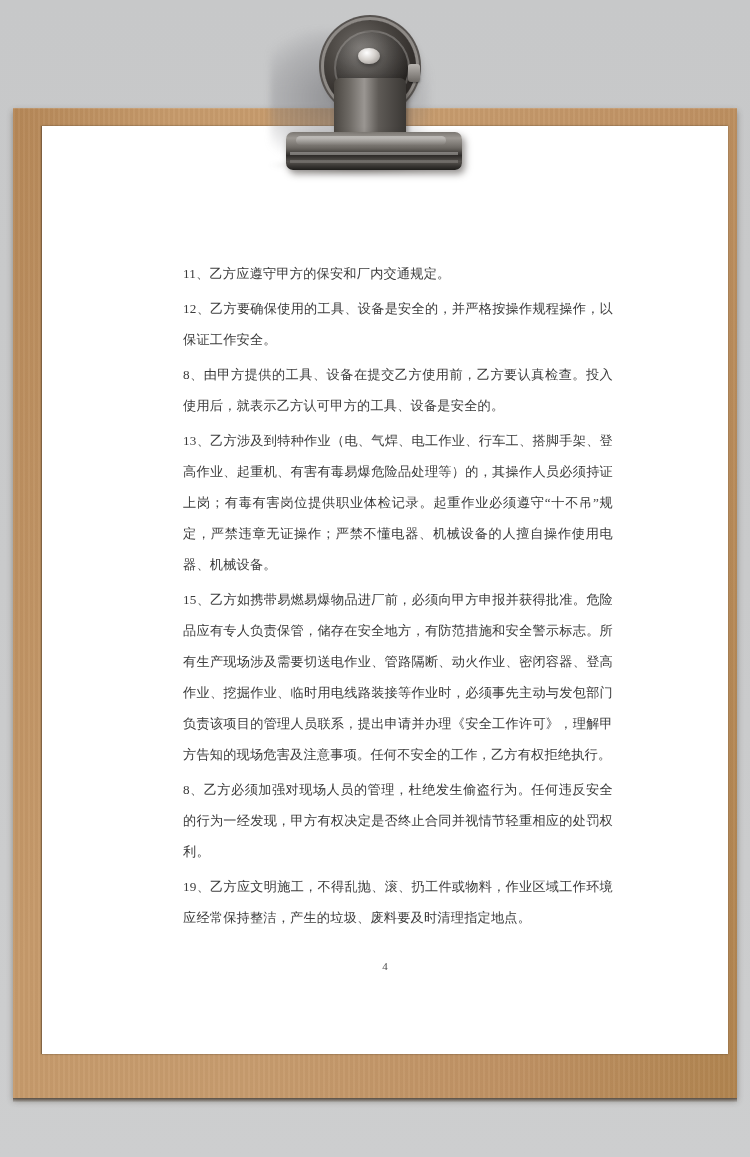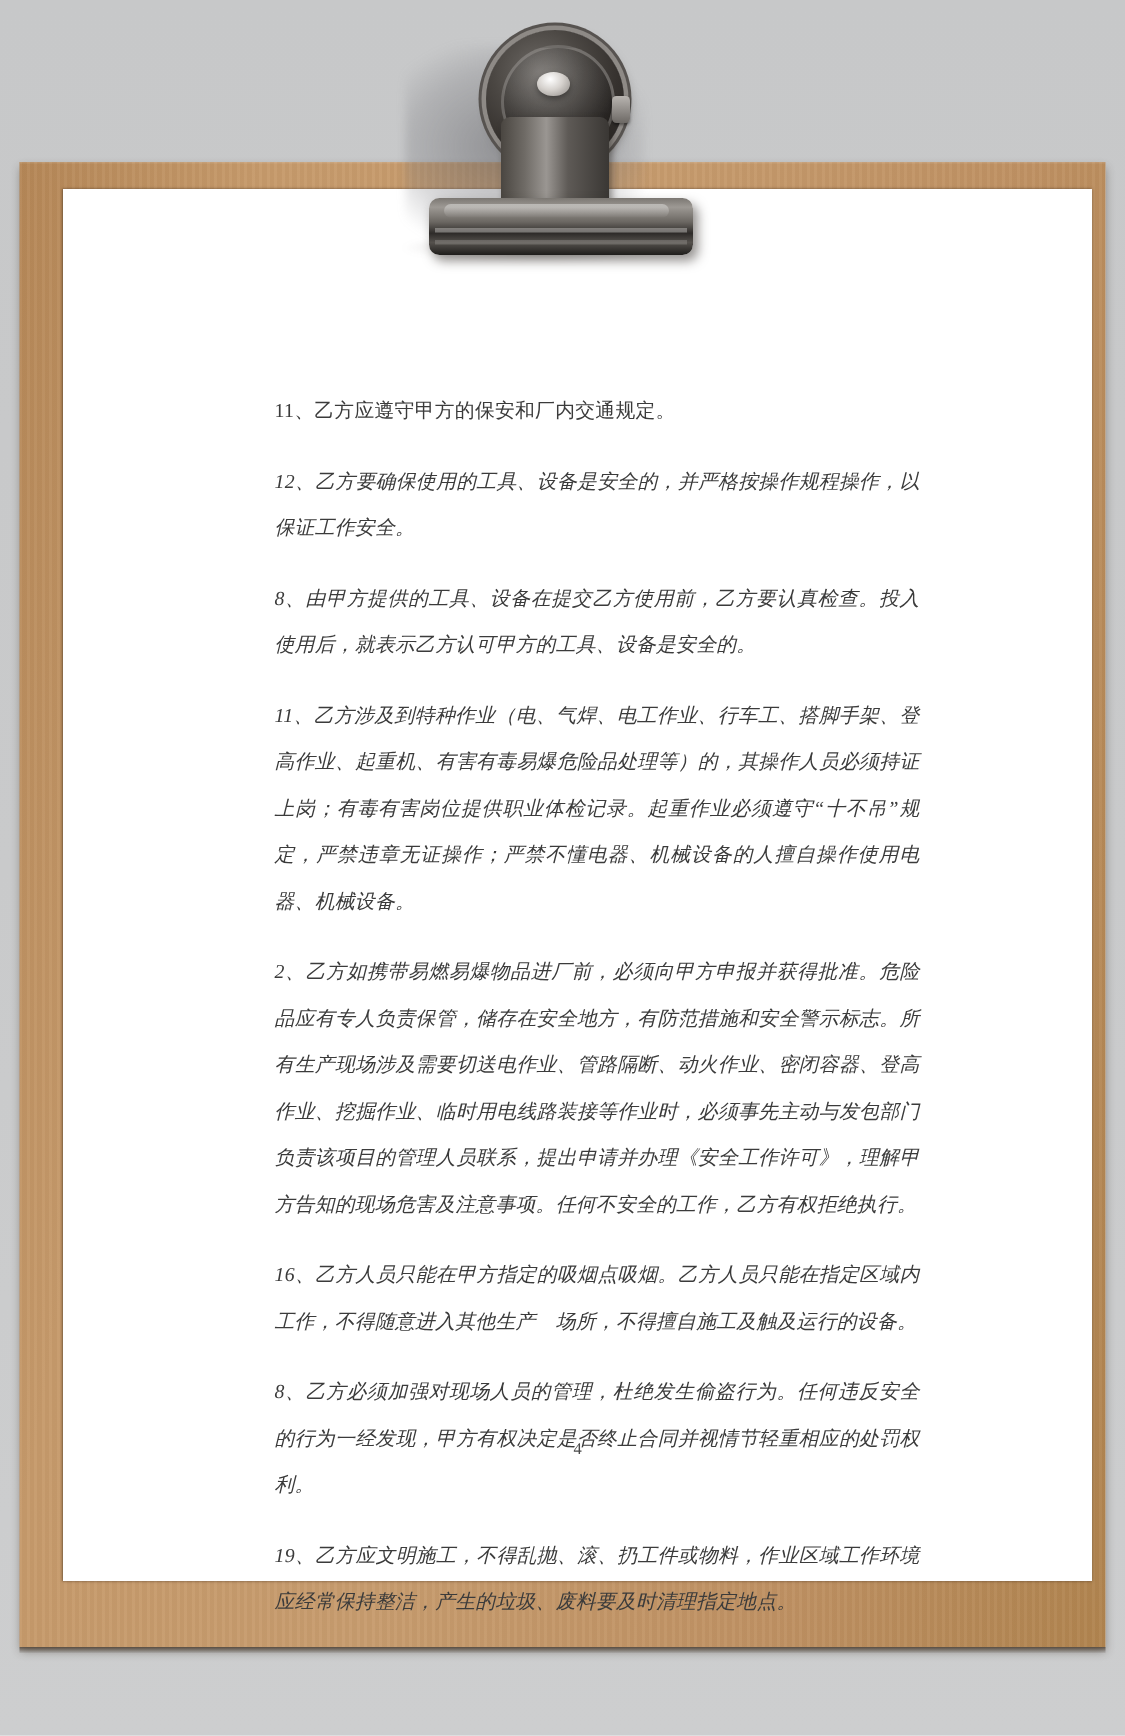--- a/index.html
+++ b/index.html
@@ -73,21 +73,21 @@
   .para {
     font-size: 13.2px;
     line-height: 31px;
     color: #3b3b3b;
     margin: 0 0 0 0;
     text-align: justify;
     text-justify: inter-ideograph;
     letter-spacing: 0.2px;
     white-space: pre-wrap;
   }
-  .para + .para { margin-top: 16px; font-style: italic; }
+  .para + .para { margin-top: 4px; }
 
   
   .page-number {
     position: absolute;
     left: 0;
     right: 0;
     top: 834px;
     text-align: center;
     font-size: 11px;
     color: #4a4a4a;
@@ -223,23 +223,22 @@
 
   <div class="clipboard">
     <div class="board-grain"></div>
 
     <div class="paper">
 
       <div class="doc-body">
         <p class="para">11、乙方应遵守甲方的保安和厂内交通规定。</p>
         <p class="para">12、乙方要确保使用的工具、设备是安全的，并严格按操作规程操作，以保证工作安全。</p>
         <p class="para">8、由甲方提供的工具、设备在提交乙方使用前，乙方要认真检查。投入使用后，就表示乙方认可甲方的工具、设备是安全的。</p>
-        <p class="para">11、乙方涉及到特种作业（电、气焊、电工作业、行车工、搭脚手架、登高作业、起重机、有害有毒易爆危险品处理等）的，其操作人员必须持证上岗；有毒有害岗位提供职业体检记录。起重作业必须遵守“十不吊”规定，严禁违章无证操作；严禁不懂电器、机械设备的人擅自操作使用电器、机械设备。</p>
-        <p class="para">2、乙方如携带易燃易爆物品进厂前，必须向甲方申报并获得批准。危险品应有专人负责保管，储存在安全地方，有防范措施和安全警示标志。所有生产现场涉及需要切送电作业、管路隔断、动火作业、密闭容器、登高作业、挖掘作业、临时用电线路装接等作业时，必须事先主动与发包部门负责该项目的管理人员联系，提出申请并办理《安全工作许可》，理解甲方告知的现场危害及注意事项。任何不安全的工作，乙方有权拒绝执行。</p>
-        <p class="para">16、乙方人员只能在甲方指定的吸烟点吸烟。乙方人员只能在指定区域内工作，不得随意进入其他生产　场所，不得擅自施工及触及运行的设备。</p>
+        <p class="para">13、乙方涉及到特种作业（电、气焊、电工作业、行车工、搭脚手架、登高作业、起重机、有害有毒易爆危险品处理等）的，其操作人员必须持证上岗；有毒有害岗位提供职业体检记录。起重作业必须遵守“十不吊”规定，严禁违章无证操作；严禁不懂电器、机械设备的人擅自操作使用电器、机械设备。</p>
+        <p class="para">15、乙方如携带易燃易爆物品进厂前，必须向甲方申报并获得批准。危险品应有专人负责保管，储存在安全地方，有防范措施和安全警示标志。所有生产现场涉及需要切送电作业、管路隔断、动火作业、密闭容器、登高作业、挖掘作业、临时用电线路装接等作业时，必须事先主动与发包部门负责该项目的管理人员联系，提出申请并办理《安全工作许可》，理解甲方告知的现场危害及注意事项。任何不安全的工作，乙方有权拒绝执行。</p>
         <p class="para">8、乙方必须加强对现场人员的管理，杜绝发生偷盗行为。任何违反安全的行为一经发现，甲方有权决定是否终止合同并视情节轻重相应的处罚权利。</p>
         <p class="para">19、乙方应文明施工，不得乱抛、滚、扔工件或物料，作业区域工作环境应经常保持整洁，产生的垃圾、废料要及时清理指定地点。</p>
       </div>
 
       <div class="page-number">4</div>
     </div>
   </div>
 
   <div class="clip-assembly">
     <div class="clip-shadow"></div>

